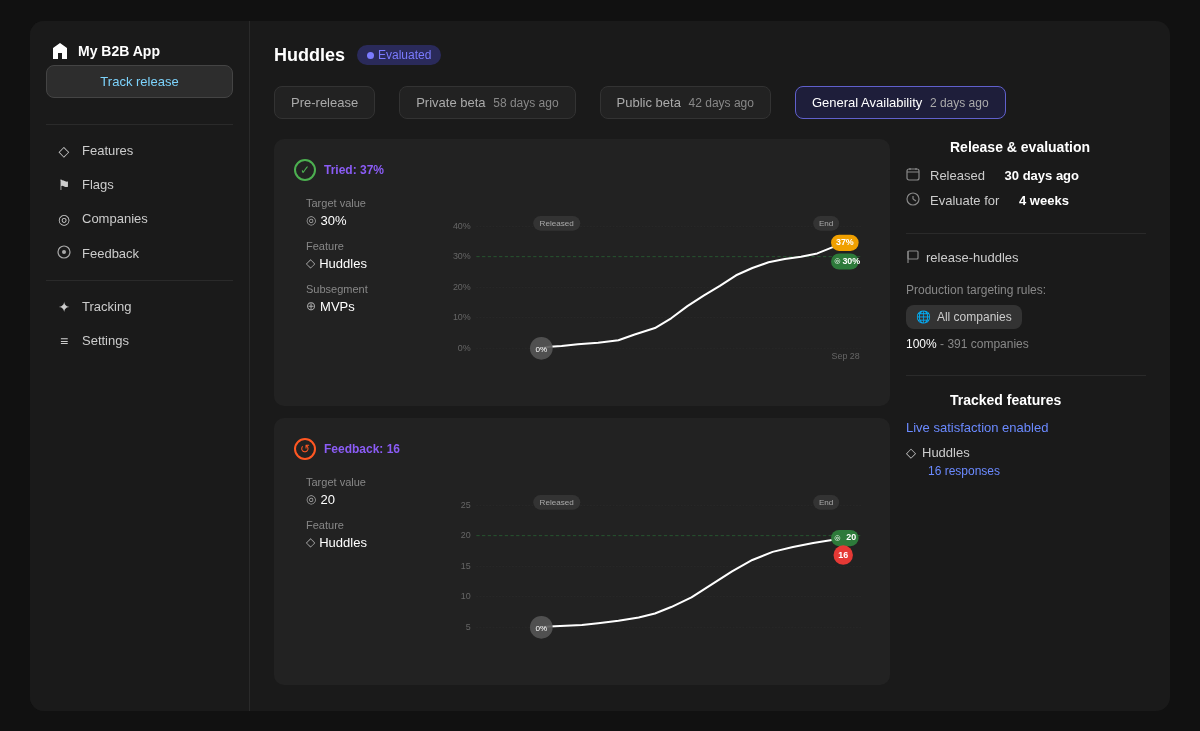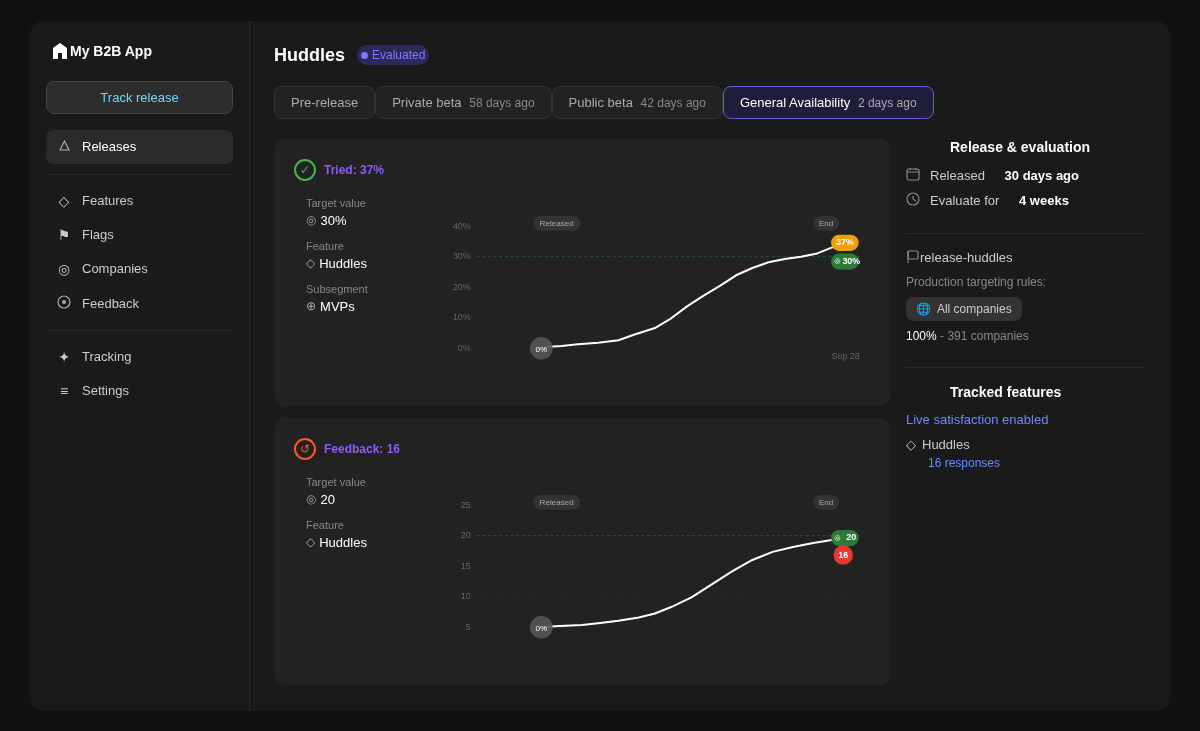--- a/index.html
+++ b/index.html
@@ -24,24 +24,25 @@
     .sidebar {
       width: 220px;
       background: #1a1a1a;
       padding: 20px 16px;
       border-right: 1px solid #2a2a2a;
       flex-shrink: 0;
     }
     .sidebar-logo {
       display: flex;
       align-items: center;
+      gap: 8px;
       color: #fff;
       font-size: 14px;
       font-weight: 600;
-      margin-bottom: 20px;
+      margin-bottom: 4px;
       padding-left: 4px;
     }
     .logo-icon {
       width: 20px;
       height: 20px;
       color: #fff;
     }
     .track-release-btn {
       width: 100%;
       background: #2d2d2d;
@@ -93,36 +94,36 @@
     }
     .page-title {
       color: #fff;
       font-size: 18px;
       font-weight: 600;
     }
     .evaluated-badge {
       background: #2a2a5a;
       color: #7b7bff;
       border-radius: 12px;
-      padding: 3px 4px;
+      padding: 3px 10px;
       font-size: 12px;
       display: flex;
       align-items: center;
       gap: 4px;
     }
     .evaluated-dot {
       width: 7px;
       height: 7px;
       background: #7b7bff;
       border-radius: 50%;
     }
     
     .release-stages {
       display: flex;
-      gap: 0;
+      gap: 24px;
       margin-bottom: 20px;
     }
     .stage-tab {
       padding: 8px 16px;
       border-radius: 8px;
       border: 1px solid #333;
       background: #222;
       color: #aaa;
       font-size: 13px;
       cursor: pointer;
@@ -253,21 +254,22 @@
     }
     .highlight-text {
       color: #fff;
       font-weight: 600;
     }
     .flag-name {
       color: #ccc;
       font-size: 13px;
       display: flex;
       align-items: center;
-      margin-bottom: 10px;
+      gap: 6px;
+      margin-bottom: 18px;
     }
     .production-label {
       color: #888;
       font-size: 12px;
       margin-bottom: 8px;
     }
     .company-badge {
       background: #333;
       color: #ccc;
       border-radius: 8px;
@@ -318,28 +320,20 @@
 
   <div class="sidebar">
     <div class="sidebar-logo">
       <svg class="logo-icon" viewBox="0 0 20 20" fill="currentColor">
         <path d="M10 2L3 7v11h5v-6h4v6h5V7z"></path>
       </svg>
       <span>My B2B App</span>
     </div>
     <button class="track-release-btn">Track release</button>
 
-    <div class="sidebar-nav-item active">
-      <span class="nav-icon">
-        <svg width="15" height="15" viewBox="0 0 15 15" fill="none">
-            <path d="M3 12L7.5 3L12 12H3Z" stroke="#aaa" stroke-width="1.2" fill="none"></path>
-          </svg>
-      </span>
-      <span>Releases</span>
-    </div>
     <div class="sidebar-divider"></div>
     <div class="sidebar-nav-item">
       <span class="nav-icon">◇</span>
       <span>Features</span>
     </div>
     <div class="sidebar-nav-item">
       <span class="nav-icon">⚑</span>
       <span>Flags</span>
     </div>
     <div class="sidebar-nav-item">

